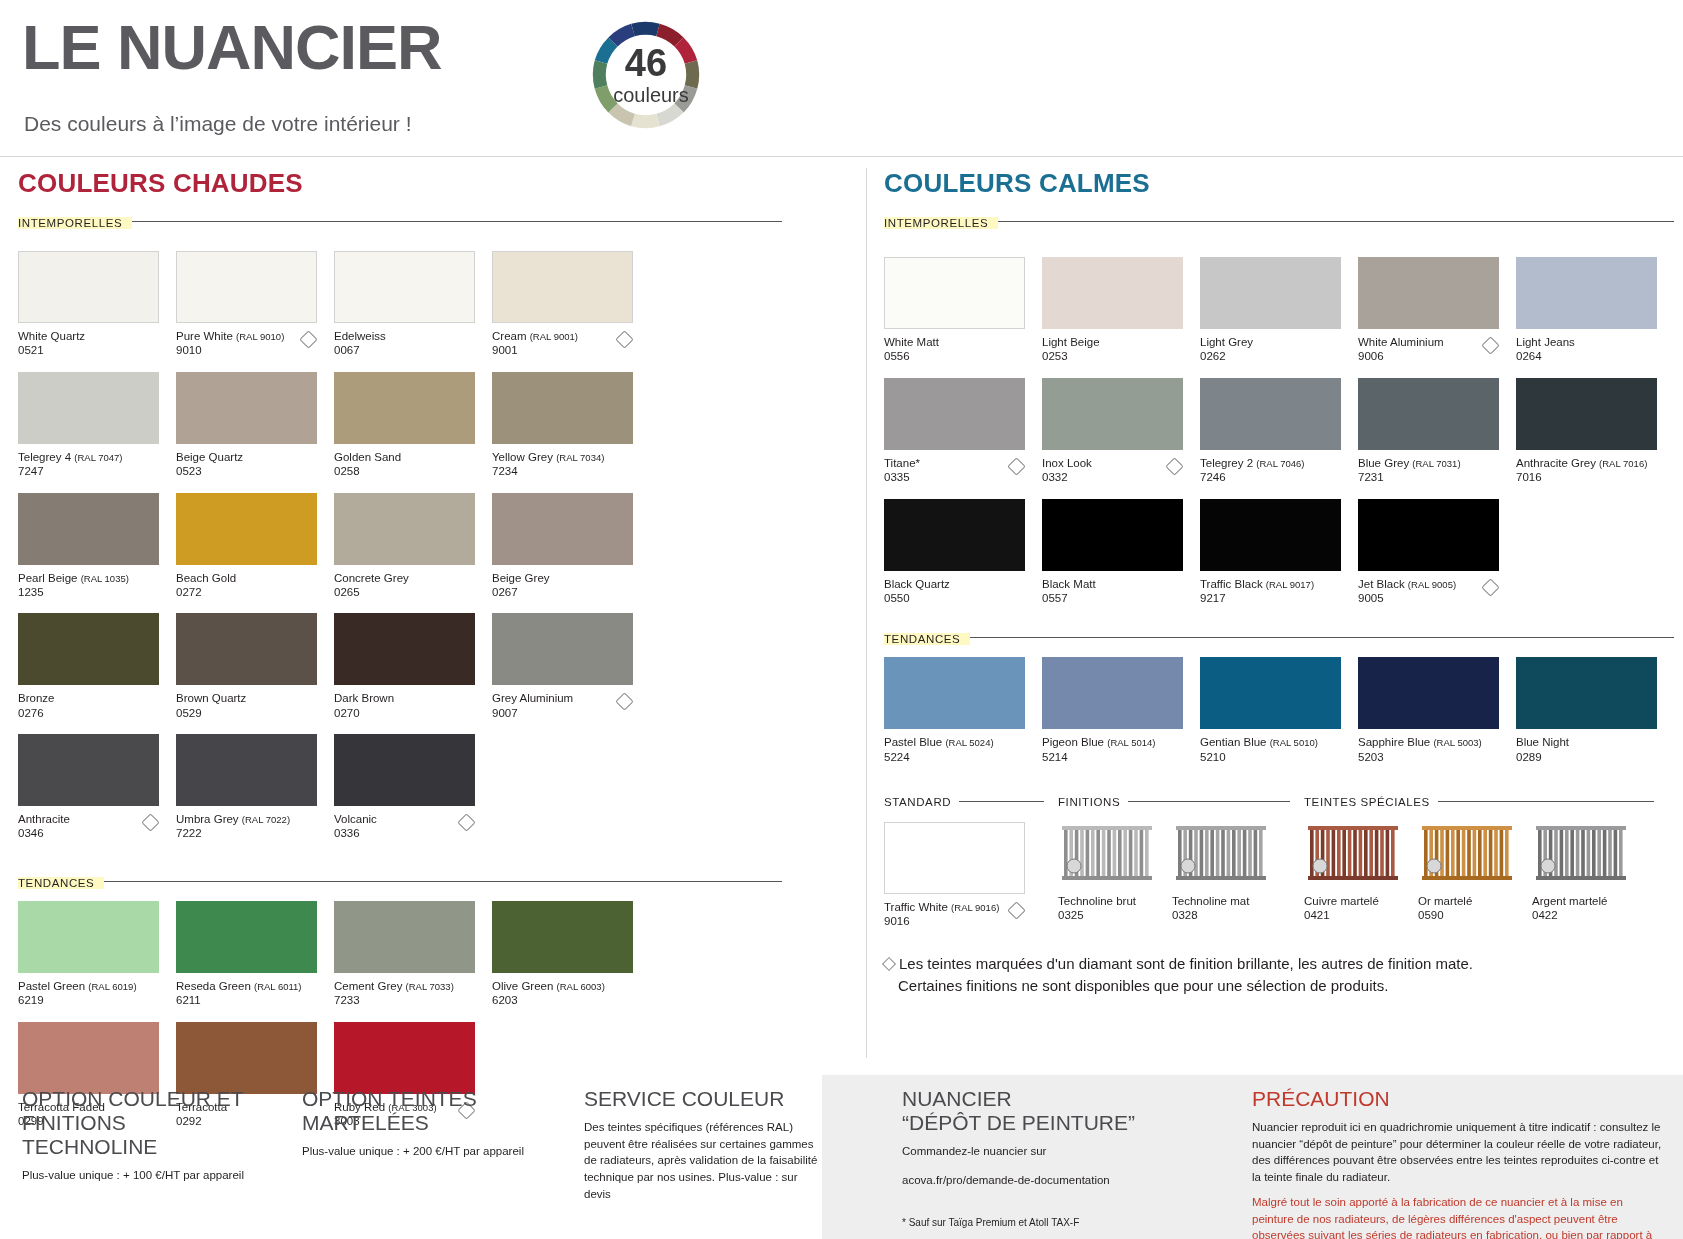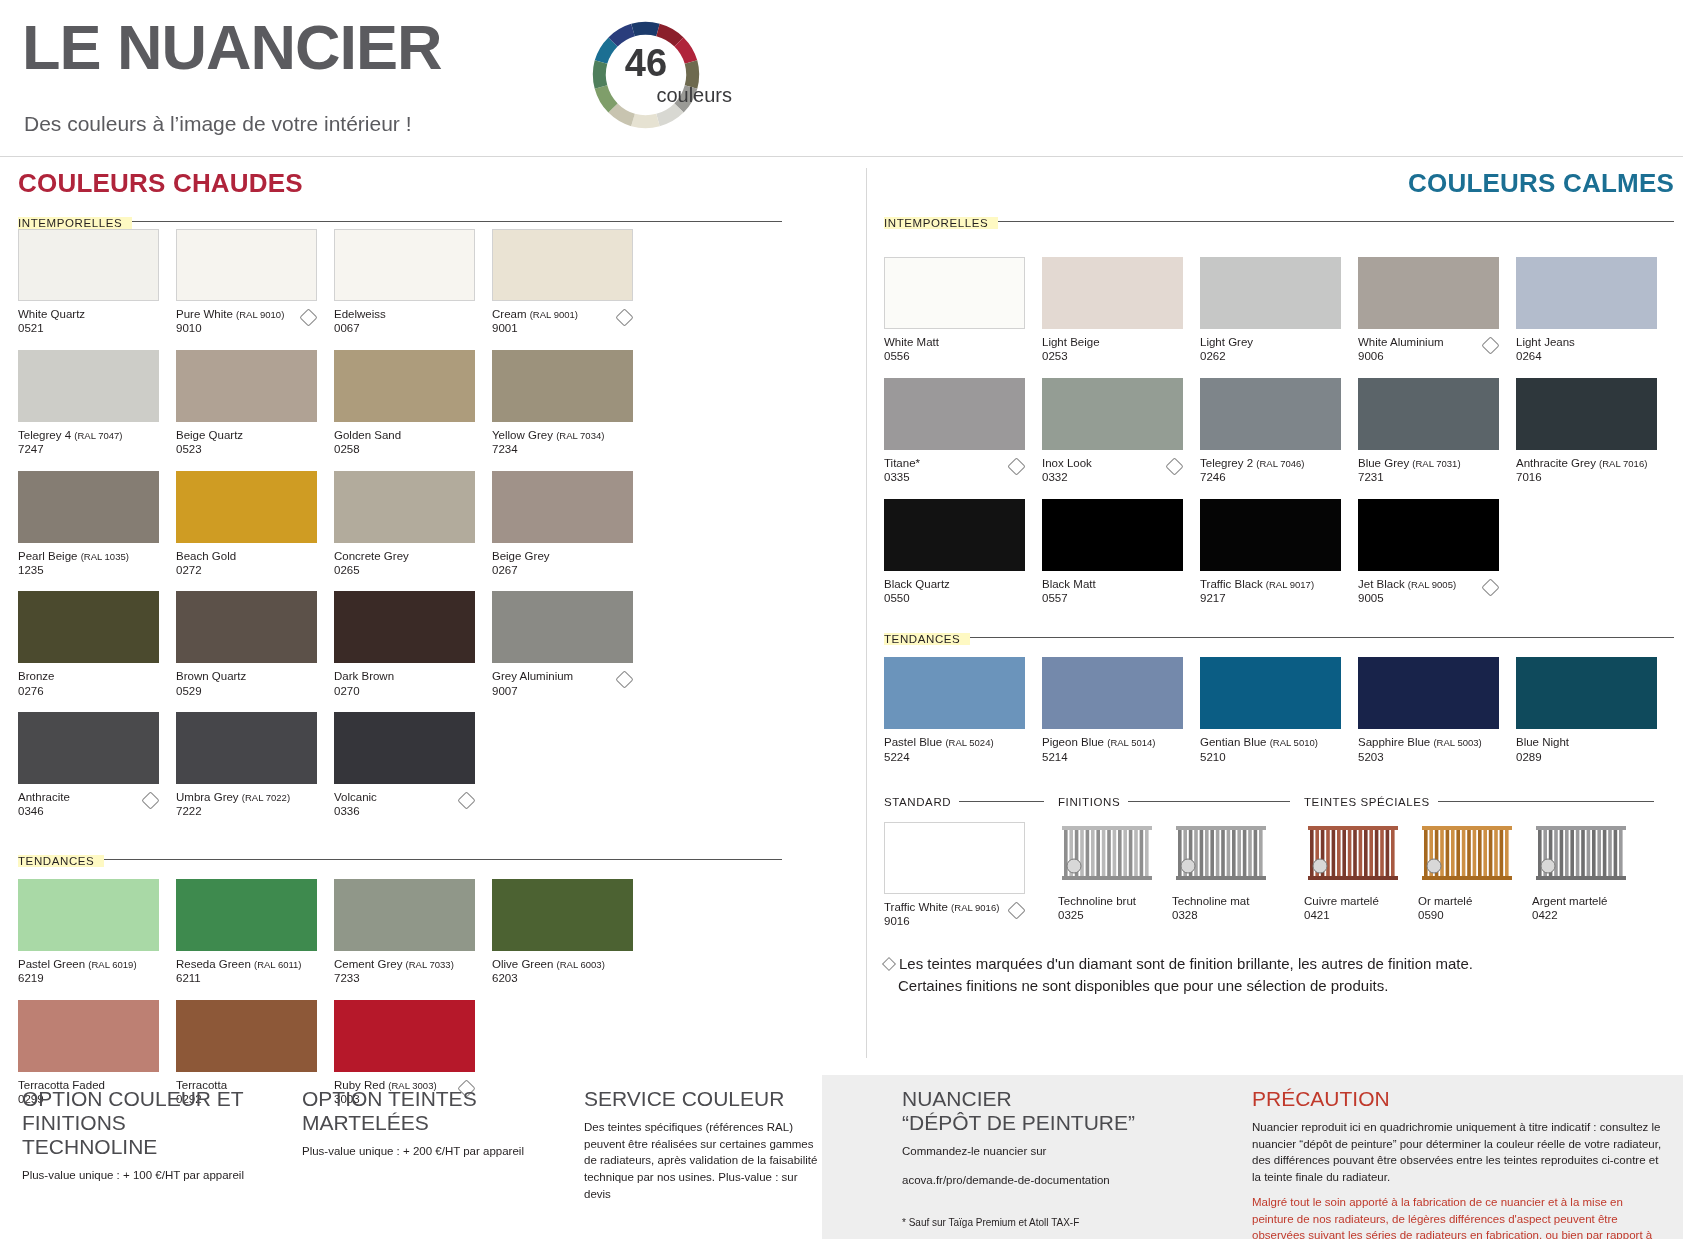--- a/index.html
+++ b/index.html
@@ -23,33 +23,33 @@
   .title-sub{
     position:absolute;left:24px;top:112px;
     font-size:21px;color:#5b5b5f;font-weight:normal;
   }
   .logo-wrap{position:absolute;left:572px;top:8px;width:148px;height:134px;}
   .logo-num{
     position:absolute;left:0;top:34px;width:148px;text-align:center;
     font-size:38px;font-weight:bold;color:#3a3a3c;
   }
   .logo-word{
-    position:absolute;left:12px;top:76px;width:148px;text-align:right;
+    position:absolute;left:5px;top:76px;width:148px;text-align:center;
     font-size:20px;color:#3a3a3c;
   }
   .hr-top{position:absolute;left:0;top:156px;width:1683px;height:1px;background:#d7d7d7;}
 
   
   .col-left{position:absolute;left:0;top:168px;width:800px;}
   .col-right{position:absolute;left:884px;top:168px;width:790px;}
   .vdiv{position:absolute;left:866px;top:168px;width:1px;height:890px;background:#d7d7d7;}
 
   .sec-title{font-size:26px;font-weight:bold;letter-spacing:.2px;}
   .sec-title.warm{color:#b0243b;}
-  .sec-title.calm{color:#1b6f93;text-align:right;}
+  .sec-title.calm{color:#1b6f93;}
 
   .sub-label{
     font-size:11.5px;letter-spacing:.6px;color:#231f20;
     display:inline-block;padding-right:10px;background:#fef9c3;
   }
   .rule-row{position:relative;height:14px;margin-top:10px;}
   .rule-row .line{position:absolute;left:0;top:8px;right:0;height:1px;background:#555;}
   .rule-row .lab{position:relative;z-index:2;}
 
   
@@ -119,21 +119,21 @@
 
   <div class="vdiv"></div>
 
   <div class="col-left">
     <div style="padding-left:18px;width:764px;">
       <div class="sec-title warm">COULEURS CHAUDES</div>
       <div class="rule-row" style="margin-top:14px;">
         <div class="line"></div>
         <span class="lab sub-label">INTEMPORELLES</span>
       </div>
-      <div class="grid" id="warm-timeless" style="margin-top:2px;">
+      <div class="grid" id="warm-timeless" style="margin-top:24px;">
           <div class="cellwrap">
             <div class="chip outlined" style="background: rgb(242, 241, 236);"></div>
             <div class="cname nameline">White Quartz </div>
             <div class="ccode">0521</div>
           </div>
           <div class="cellwrap">
             <div class="chip outlined" style="background: rgb(246, 244, 239);"></div>
             <div class="cname nameline">Pure White <span class="ral">(RAL 9010)</span></div>
             <div class="ccode">9010</div>
             <div class="diamond d1"></div>

